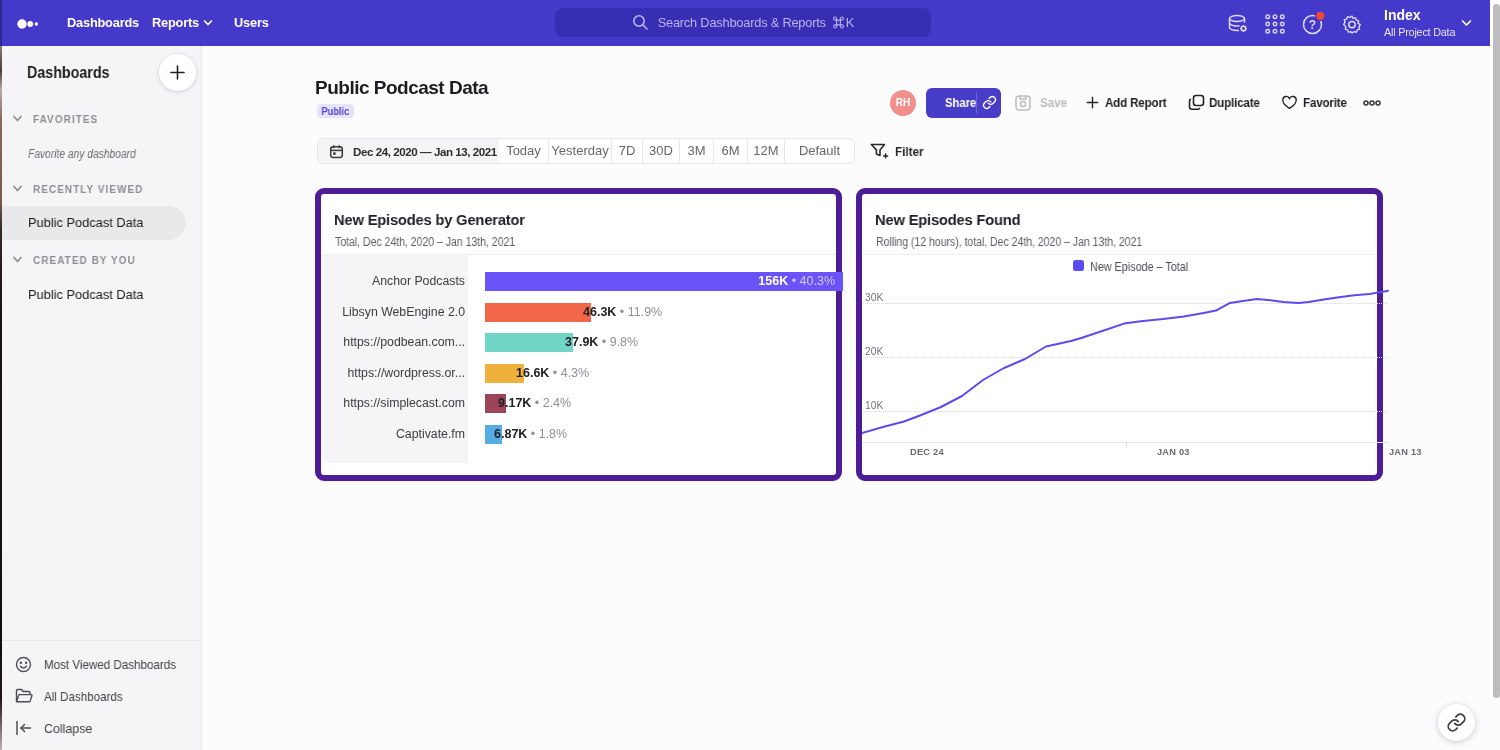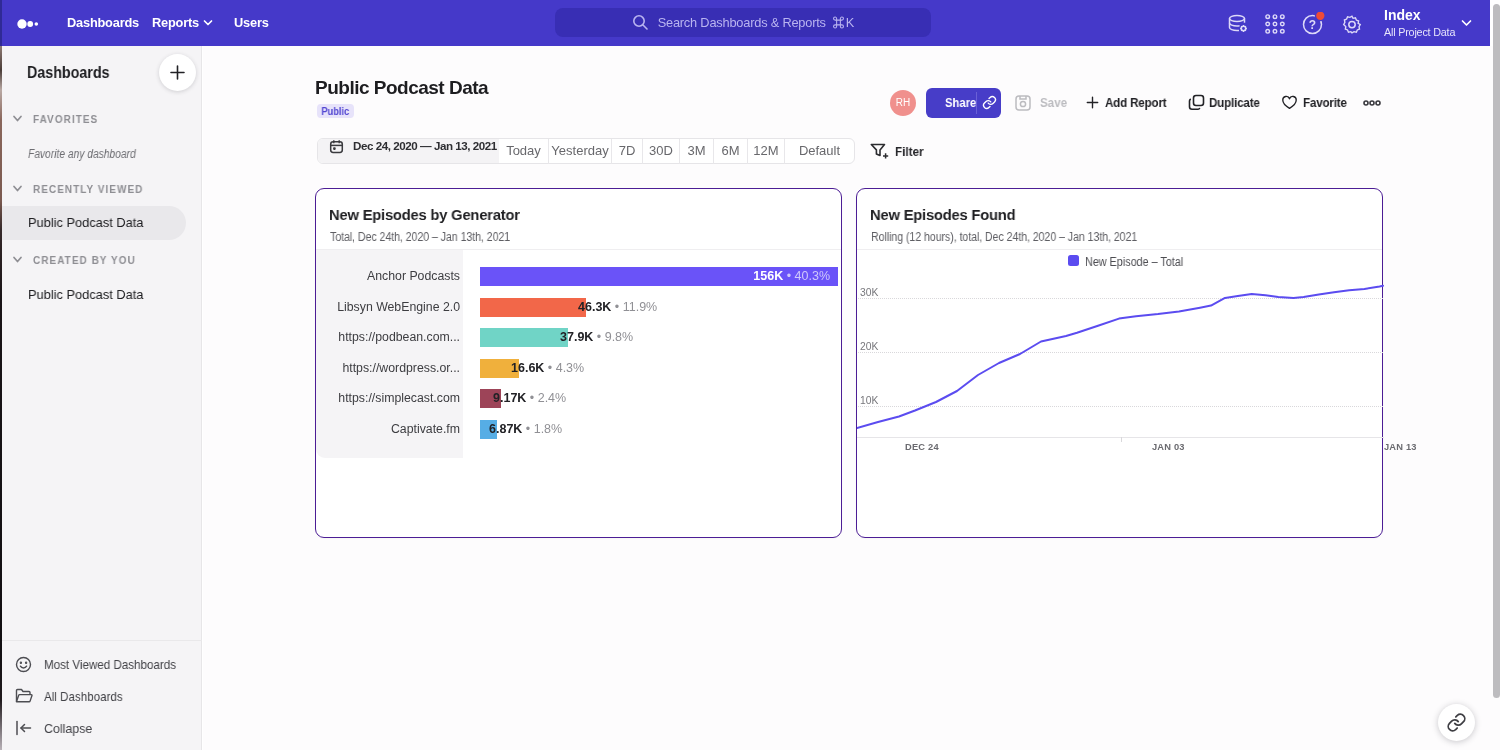--- a/index.html
+++ b/index.html
@@ -21,22 +21,22 @@
   
   #sidebar { position:absolute; left:0; top:46px; width:202px; height:704px;
     background:#f5f4f6; border-right:1px solid #e7e6e8; }
   .shead { position:absolute; left:33px; font-size:10.5px; font-weight:700; color:#8e8e93;
     letter-spacing:1.1px; transform:scaleX(0.95); transform-origin:0 50%; }
   .schev { position:absolute; left:12px; width:11px; height:11px; }
   .sitem { position:absolute; left:28px; font-size:13.5px; color:#28282b; transform:scaleX(0.95); transform-origin:0 50%; }
 
   
   #main { position:absolute; left:203px; top:46px; width:1297px; height:704px; background:#fdfcfd; }
-  .card { position:absolute; top:188px; width:527px; height:350px; background:#fff;
-    border:1px solid #4c1d95; border-radius:9px; box-shadow:0 1px 2px rgba(30,30,40,0.03); }
+  .card { position:absolute; top:188px; width:527px; height:293px; background:#fff;
+    border:6px solid #4c1d95; border-radius:9px; box-shadow:0 1px 2px rgba(30,30,40,0.03); }
   .ctitle { position:absolute; left:13px; top:17px; transform:scaleX(0.95); transform-origin:0 50%; font-size:15.5px; font-weight:700; letter-spacing:-0.2px; color:#1f1f22; }
   .csub { position:absolute; left:14px; top:41px; transform:scaleX(0.89); transform-origin:0 50%; font-size:12px; letter-spacing:-0.1px; color:#5e5e63; }
   .cdivider { position:absolute; left:0; top:60px; width:100%; height:1px; background:#efeef0; }
 
   .seg { display:inline-block; height:25px; line-height:24px; font-size:13px; color:#68686c;
     text-align:center; border-left:1px solid #e8e7ea; }
   .barrow-label { position:absolute; left:11px; width:133px; text-align:right; font-size:12.3px; color:#3d3d41; line-height:18px; white-space:nowrap; }
   .bar { position:absolute; left:148px; height:19px;margin-left:16px; }
   .vlabel { position:absolute; font-size:12.5px; font-weight:700; color:#222226; line-height:18px; white-space:nowrap; }
   .vlabel .pct { font-weight:400; color:#909095; }
@@ -159,21 +159,21 @@
     </svg>
     <div class="abs" style="left:44px;top:675px;font-size:13.5px;font-weight:500;color:#424247;transform:scaleX(0.92);transform-origin:0 50%">Collapse</div>
   </div>
 
   <div id="main"></div>
 
   <div class="abs" style="left:315px;top:77px;font-size:19px;font-weight:700;letter-spacing:-0.5px;color:#1d1d20">Public Podcast Data</div>
   <div class="abs" style="left:317px;top:104px;height:14px;line-height:14px;padding:0 5px;background:#e7e3fa;border-radius:4px;font-size:10.5px;font-weight:600;color:#5246d2;transform:scaleX(0.88);transform-origin:0 50%">Public</div>
 
   <div class="abs" style="left:890px;top:90px;width:26px;height:26px;border-radius:50%;background:#f0908d">
-    <div class="abs" style="width:26px;text-align:center;top:7px;font-size:10px;font-weight:400;color:#fff">RH</div>
+    <div class="abs" style="width:26px;text-align:center;top:7px;font-size:10px;font-weight:700;color:#fff">RH</div>
   </div>
   <div class="abs" style="left:926px;top:88px;width:75px;height:30px;background:#473dc8;border-radius:6px">
     <div class="abs" style="left:19px;top:8px;font-size:12.5px;font-weight:700;color:#fff;transform:scaleX(0.9);transform-origin:0 50%">Share</div>
     <div class="abs" style="left:50px;top:4px;width:1px;height:22px;background:#6a60d6"></div>
     <svg class="abs" style="left:56px;top:7px" width="15" height="15" viewBox="0 0 24 24" fill="none" stroke="#fff" stroke-width="2.2" stroke-linecap="round">
       <path d="M10 13a5 5 0 0 0 7.54.54l2.5-2.5a5 5 0 0 0-7.07-7.07L11.25 5.7"></path>
       <path d="M14 11a5 5 0 0 0-7.54-.54l-2.5 2.5a5 5 0 0 0 7.07 7.07l1.72-1.71"></path>
     </svg>
   </div>
   <svg class="abs" style="left:1014px;top:94px" width="18" height="18" viewBox="0 0 18 18" fill="none" stroke="#bcbcc0" stroke-width="1.5">
@@ -196,21 +196,21 @@
   </svg>
   <div class="abs" style="left:1303px;top:96px;font-size:12.5px;font-weight:700;letter-spacing:-0.2px;color:#222226;transform:scaleX(0.93);transform-origin:0 50%">Favorite</div>
   <svg class="abs" style="left:1363px;top:100px" width="18" height="6" viewBox="0 0 18 6" fill="none" stroke="#3a3a3f" stroke-width="1.6">
     <circle cx="3" cy="3" r="2"></circle>
       <circle cx="9" cy="3" r="2"></circle>
       <circle cx="15" cy="3" r="2"></circle>
   </svg>
 
   <div class="abs" style="left:317px;top:138px;height:26px;border:1px solid #e6e5e8;border-radius:6px;background:#fff">
     <div style="display:flex;height:24px">
-      <div style="width:181px;height:24px;background:#f4f3f5;border-radius:5px 0 0 5px;display:flex;align-items:flex-start">
+      <div style="width:181px;height:24px;background:#f4f3f5;border-radius:5px 0 0 5px;display:flex;align-items:center">
         <svg style="margin-left:11px;flex-shrink:0" width="15" height="15" viewBox="0 0 15 15" fill="none" stroke="#3a3a3e" stroke-width="1.5">
           <rect x="1.7" y="2.8" width="11.6" height="10.7" rx="2.4"></rect>
           <path d="M4.8 1.2v3M10.2 1.2v3" stroke-width="1.4"></path>
           <path d="M1.7 6.4h11.6" stroke-width="1.5"></path>
           <rect x="4.1" y="8.3" width="2.6" height="2.6" rx="0.8" fill="#3a3a3e" stroke="none"></rect>
         </svg>
         <span style="margin-left:9px;font-size:11.6px;font-weight:700;letter-spacing:-0.45px;color:#2e2e32;white-space:nowrap">Dec 24, 2020 — Jan 13, 2021</span>
       </div>
       <div class="seg" style="width:49px;border-left:none">Today</div>
       <div class="seg" style="width:63px">Yesterday</div>

